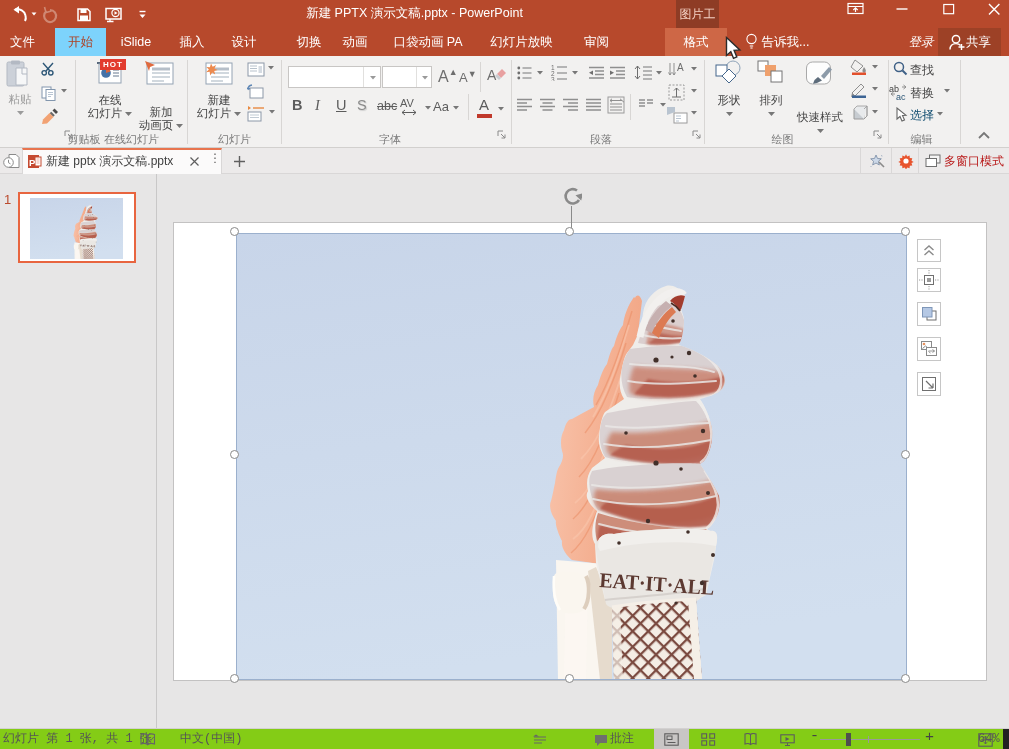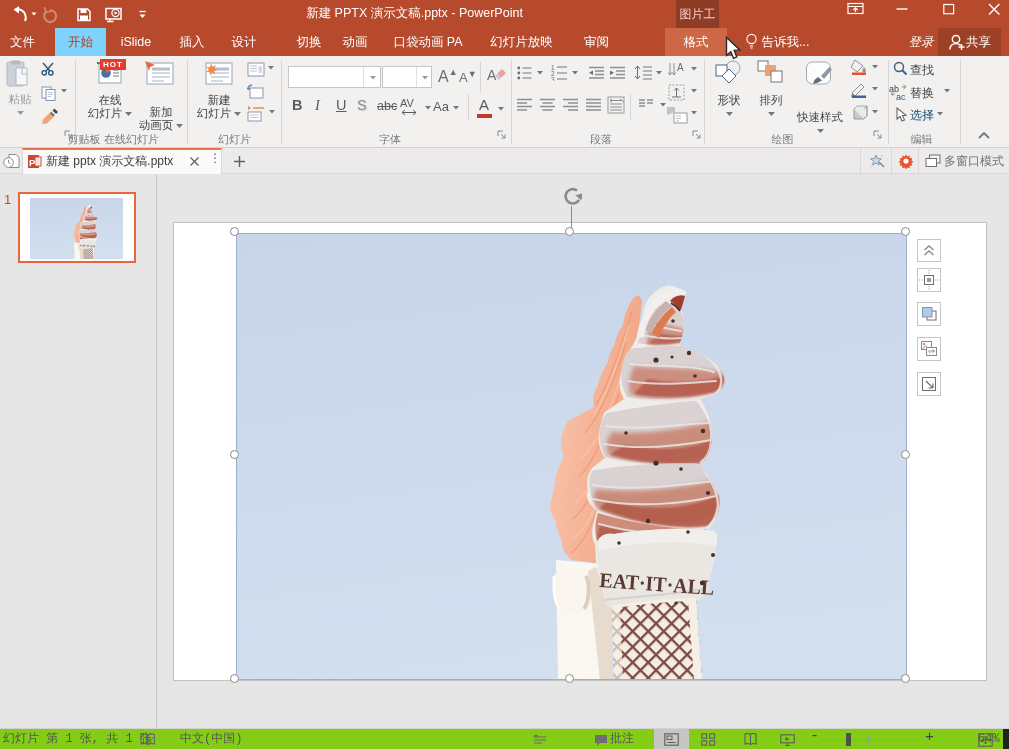--- a/index.html
+++ b/index.html
@@ -442,21 +442,21 @@
   <div class="abs" style="left:891px;top:0;width:1px;height:26px;background:#d9d7d7;"></div>
   <svg class="abs" style="left:898px;top:5px;" width="16" height="16" viewBox="0 0 16 16">
     <path d="M8 1.2 l1.2 2.2 2.4 -0.8 0.2 2.5 2.5 0.2 -0.8 2.4 2.2 1.2 -2.2 1.2 0.8 2.4 -2.5 0.2 -0.2 2.5 -2.4 -0.8 -1.2 2.2 -1.2 -2.2 -2.4 0.8 -0.2 -2.5 -2.5 -0.2 0.8 -2.4 -2.2 -1.2 2.2 -1.2 -0.8 -2.4 2.5 -0.2 0.2 -2.5 2.4 0.8z" fill="#e8542e"></path>
     <circle cx="8" cy="8" r="2.6" fill="#fff"></circle>
   </svg>
   <div class="abs" style="left:918px;top:0;width:1px;height:26px;background:#d9d7d7;"></div>
   <svg class="abs" style="left:925px;top:6px;" width="16" height="14" viewBox="0 0 16 14">
     <rect x="4.5" y="1" width="10.5" height="8" fill="#f5f4f4" stroke="#6f6f6f"></rect>
     <rect x="1" y="4.5" width="10.5" height="8" fill="#fff" stroke="#6f6f6f"></rect>
   </svg>
-  <div class="abs" style="left:944px;top:5px;font-size:12px;color:#737373;">多窗口模式</div>
+  <div class="abs" style="left:944px;top:5px;font-size:12px;color:#b91c1c;">多窗口模式</div>
 </div>
 
 <div id="main">
   <svg width="0" height="0" style="position:absolute;">
     <defs>
       <linearGradient id="sky" x1="0" y1="0" x2="0.2" y2="1">
         <stop offset="0" stop-color="#c8d5e9"></stop>
           <stop offset="1" stop-color="#d2dfef"></stop>
       </linearGradient>
       <linearGradient id="salm" x1="0" y1="0" x2="1" y2="0.3">

